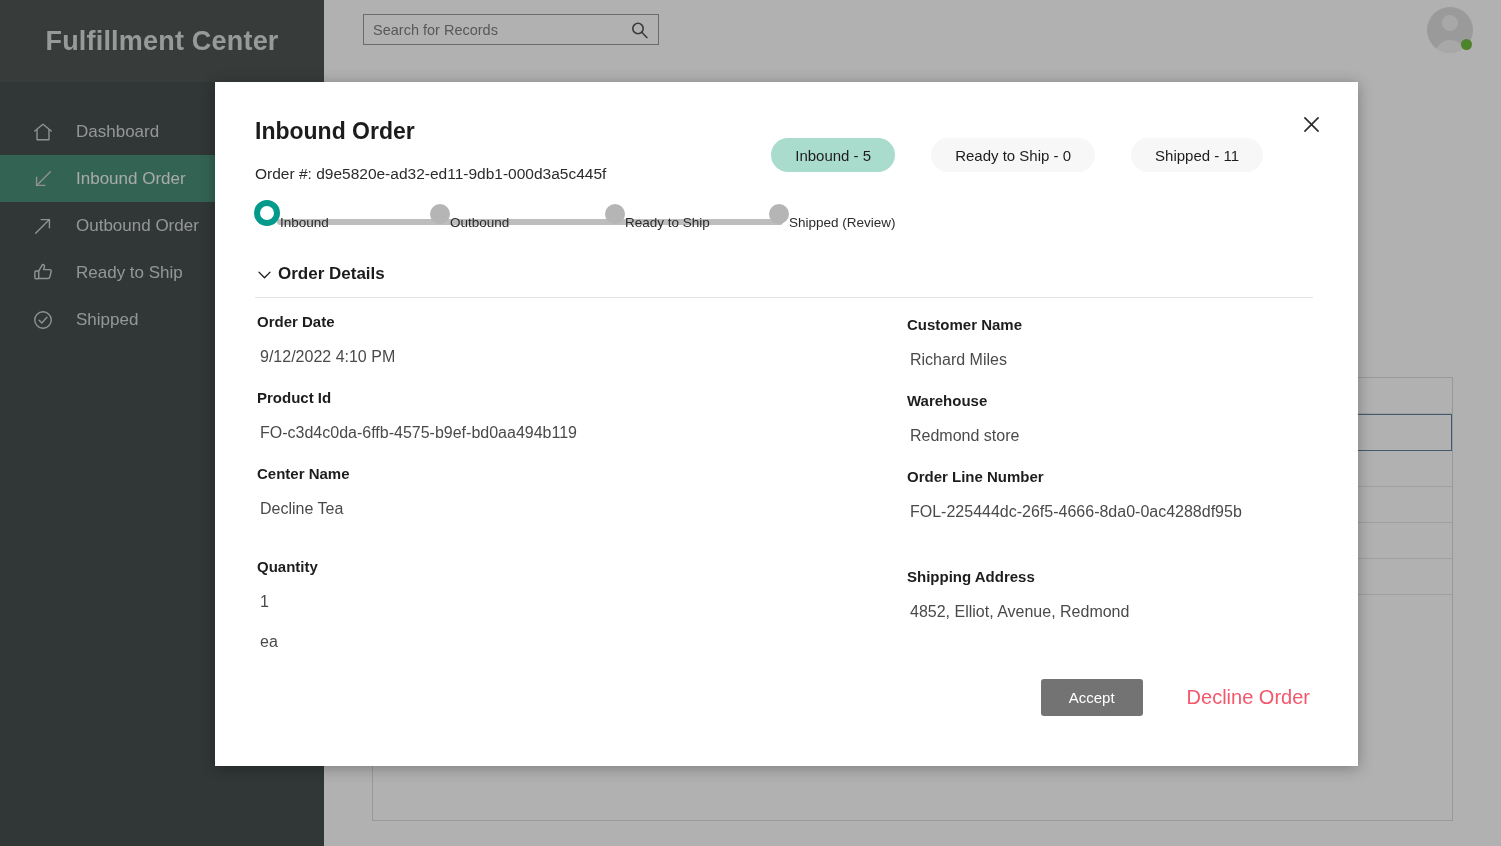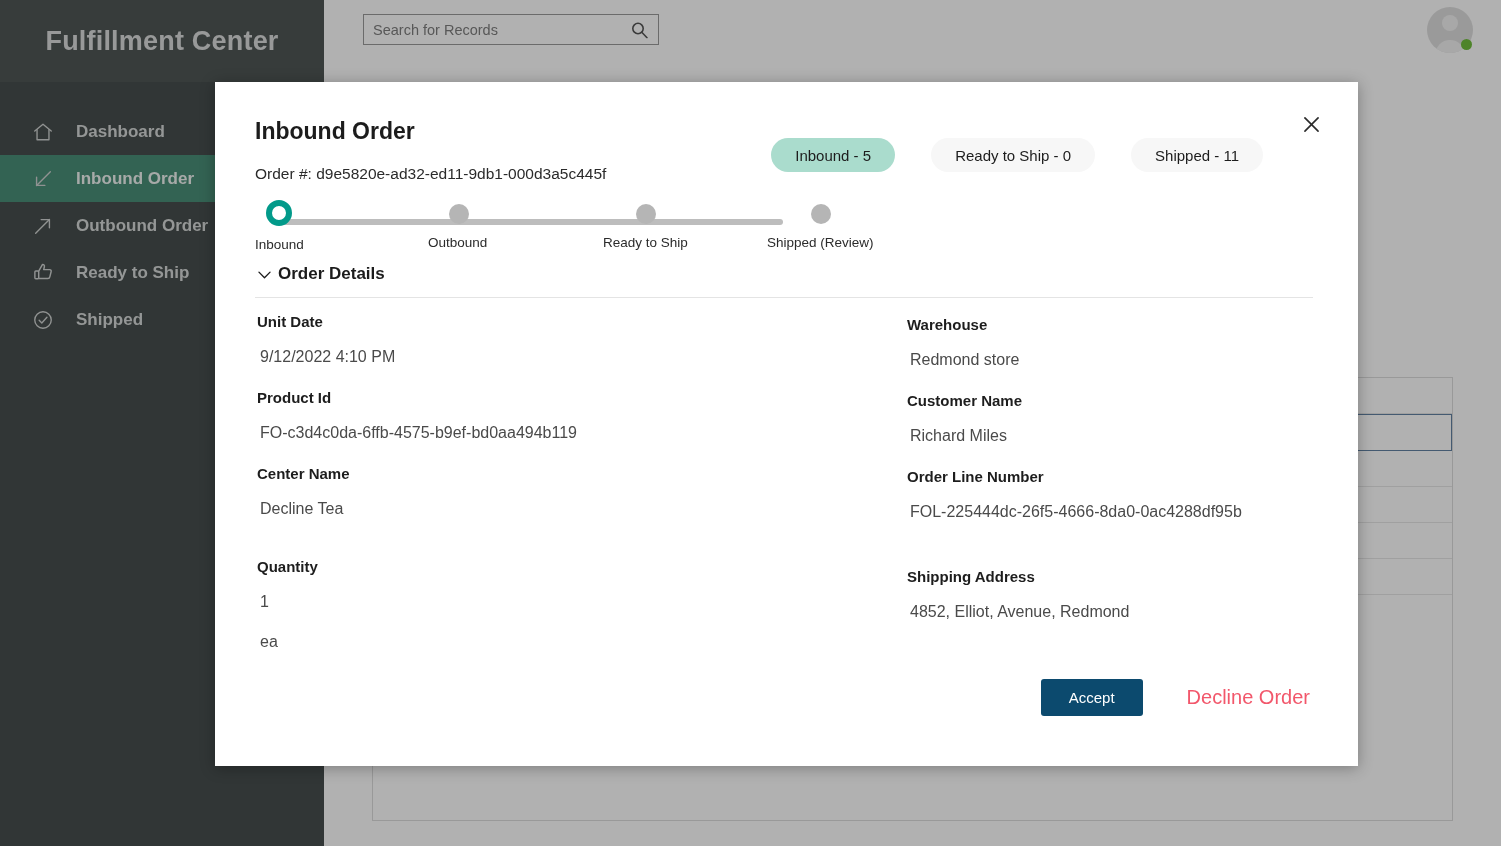--- a/index.html
+++ b/index.html
@@ -27,21 +27,20 @@
     font-size: 27px;
     font-weight: bold;
     letter-spacing: .2px;
   }
   .nav { padding-top: 26px; }
   .nav-item {
     height: 47px;
     display: flex; align-items: center;
     padding-left: 26px;
     cursor: pointer;
-    font-weight: bold;
   }
   .nav-item.active { background: #2e7d63; }
   .nav-icon {
     width: 34px; height: 28px;
     display: flex; align-items: center; justify-content: center;
     margin-right: 16px;
     color: #c8cccb;
   }
   .nav-icon svg { display: block; }
   .nav-label {
@@ -180,21 +179,21 @@
     width: 545px; height: 62px;
   }
   .step-line {
     position: absolute; left: 22px; top: 15px;
     width: 506px; height: 6px;
     background: #bdbdbd;
     border-radius: 3px;
   }
   .step {
     position: absolute; top: 0;
-    display: flex; flex-direction: column; align-items: center;
+    display: flex; flex-direction: row; align-items: flex-start;
   }
   .step-dot {
     width: 20px; height: 20px; border-radius: 50%;
     background: #b5b5b5;
     margin-left: 2px;
     position: relative; z-index: 2;
   }
   .step-dot.current {
     width: 26px; height: 26px;
     background: #ffffff;
@@ -236,21 +235,21 @@
   }
   .sp-1 { height: 17px; }
   .sp-2 { height: 24px; }
 
   
   .actions {
     position: absolute; right: 48px; bottom: 50px;
     display: flex; align-items: center; gap: 44px;
   }
   .btn-accept {
-    background: #0c4a6e;
+    background: #737373;
     color: #ffffff;
     border: none;
     font-family: "Liberation Sans", sans-serif;
     font-size: 15px;
     padding: 10px 28px;
     border-radius: 3px;
     cursor: pointer;
   }
   .btn-decline {
     background: transparent; border: none;
@@ -405,21 +404,21 @@
         </svg>
       </span>
       <span class="details-title">Order Details</span>
     </div>
     <div class="divider"></div>
 
     <div class="cols">
 
       <div class="col-left">
         <div class="field">
-          <div class="field-label">Unit Date</div>
+          <div class="field-label">Order Date</div>
           <div class="field-value">9/12/2022 4:10 PM</div>
         </div>
         <div class="field">
           <div class="field-label">Product Id</div>
           <div class="field-value">FO-c3d4c0da-6ffb-4575-b9ef-bd0aa494b119</div>
         </div>
         <div class="field">
           <div class="field-label">Center Name</div>
           <div class="field-value">Decline Tea</div>
         </div>
@@ -428,26 +427,26 @@
           <div class="field-label">Quantity</div>
           <div class="field-value">1</div>
         </div>
         <div class="field">
           <div class="field-value">ea</div>
         </div>
       </div>
 
       <div class="col-right">
         <div class="field">
+          <div class="field-label">Customer Name</div>
+          <div class="field-value">Richard Miles</div>
+        </div>
+        <div class="field">
           <div class="field-label">Warehouse</div>
           <div class="field-value">Redmond store</div>
-        </div>
-        <div class="field">
-          <div class="field-label">Customer Name</div>
-          <div class="field-value">Richard Miles</div>
         </div>
         <div class="field">
           <div class="field-label">Order Line Number</div>
           <div class="field-value">FOL-225444dc-26f5-4666-8da0-0ac4288df95b</div>
         </div>
         <div class="sp-2"></div>
         <div class="field">
           <div class="field-label">Shipping Address</div>
           <div class="field-value">4852, Elliot, Avenue, Redmond</div>
         </div>

